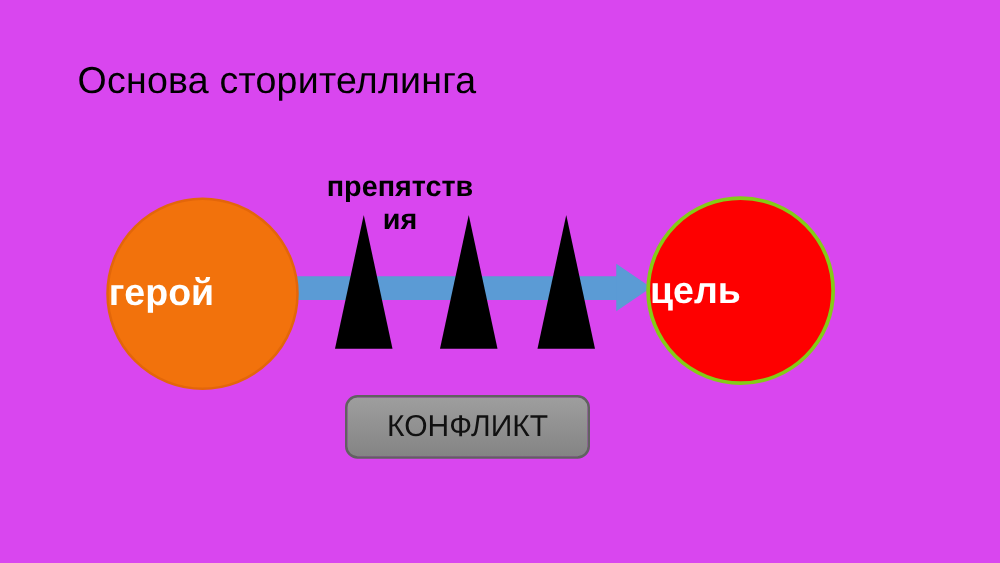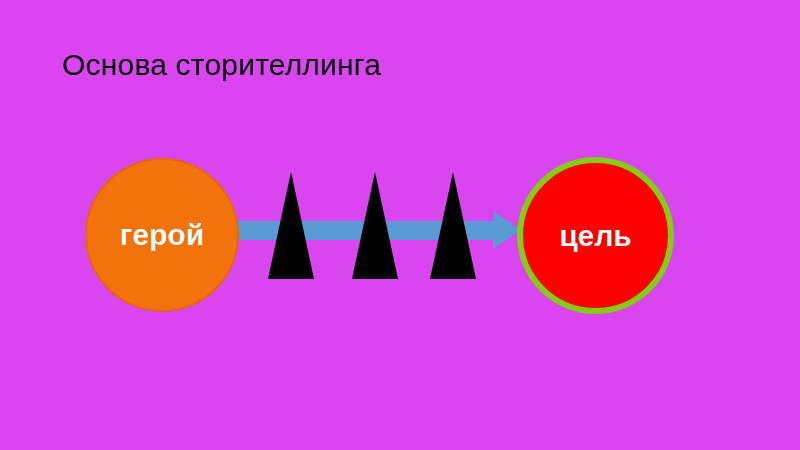--- a/index.html
+++ b/index.html
@@ -21,40 +21,39 @@
     top: 48px;
     font-size: 30px;
     color: #000000;
     letter-spacing: 0.2px;
   }
   .circle {
     position: absolute;
     border-radius: 50%;
     display: flex;
     align-items: center;
-    justify-content: center;
     color: #ffffff;
     font-weight: bold;
     font-size: 30px;
   }
   .hero-circle {
     left: 85px;
     top: 158px;
     width: 150px;
     height: 150px;
     background: #F2720C;
     border: 2px solid #e3660a;
   }
   .goal-circle {
     left: 517px;
     top: 157px;
     width: 145px;
     height: 145px;
     background: #FE0000;
-    border: 6px solid #84cc16;
+    border: 3px solid #84cc16;
   }
   .arrow-shaft {
     position: absolute;
     left: 234px;
     top: 221px;
     width: 260px;
     height: 19px;
     background: #5B9BD5;
   }
   .arrow-head {
@@ -122,15 +121,19 @@
   </div>
 
   <div class="circle goal-circle">
     <span>цель</span>
   </div>
 
   <div class="spike spike-1"></div>
   <div class="spike spike-2"></div>
   <div class="spike spike-3"></div>
 
+  <div class="obstacles-label">препятствия</div>
 
+  <div class="conflict-box">
+    <span>КОНФЛИКТ</span>
+  </div>
 
 </div>
 
 </body></html>

